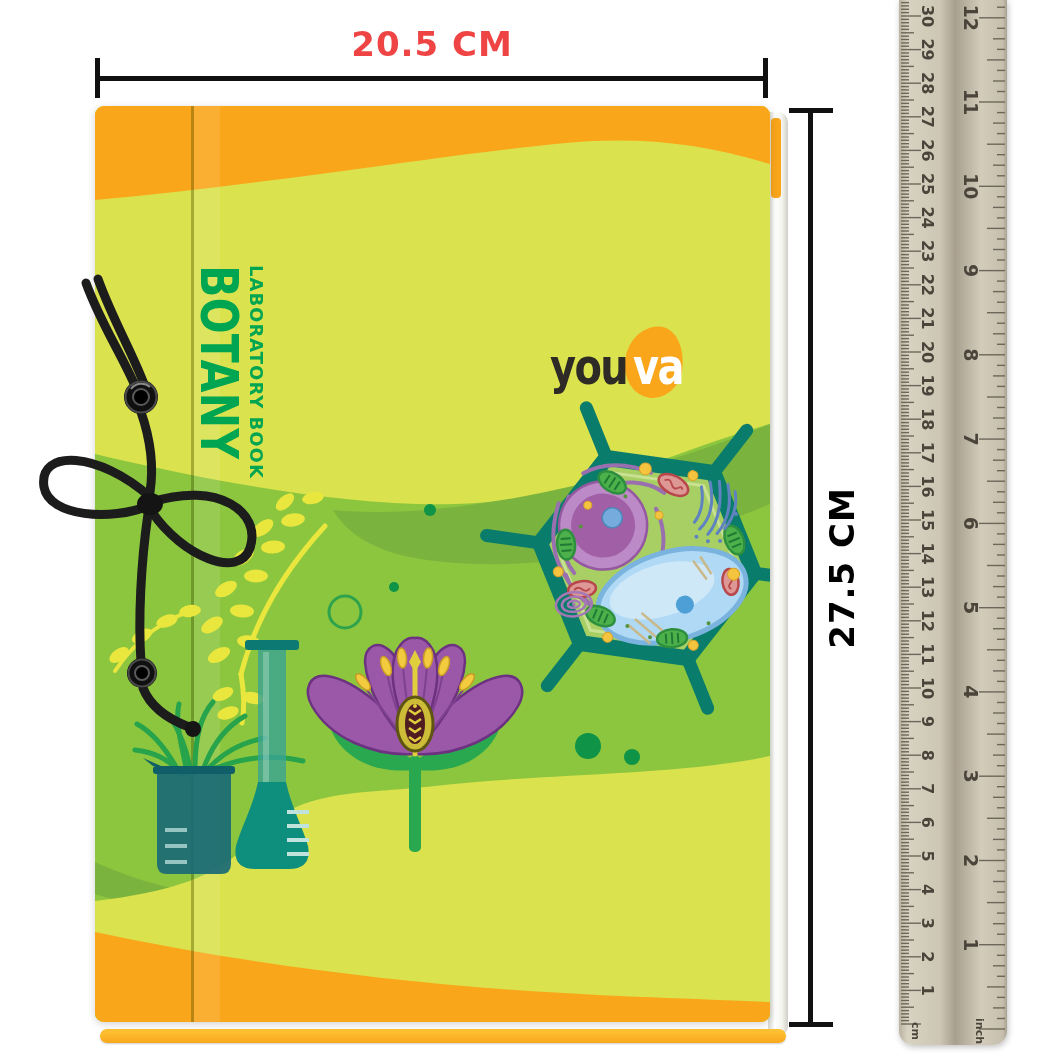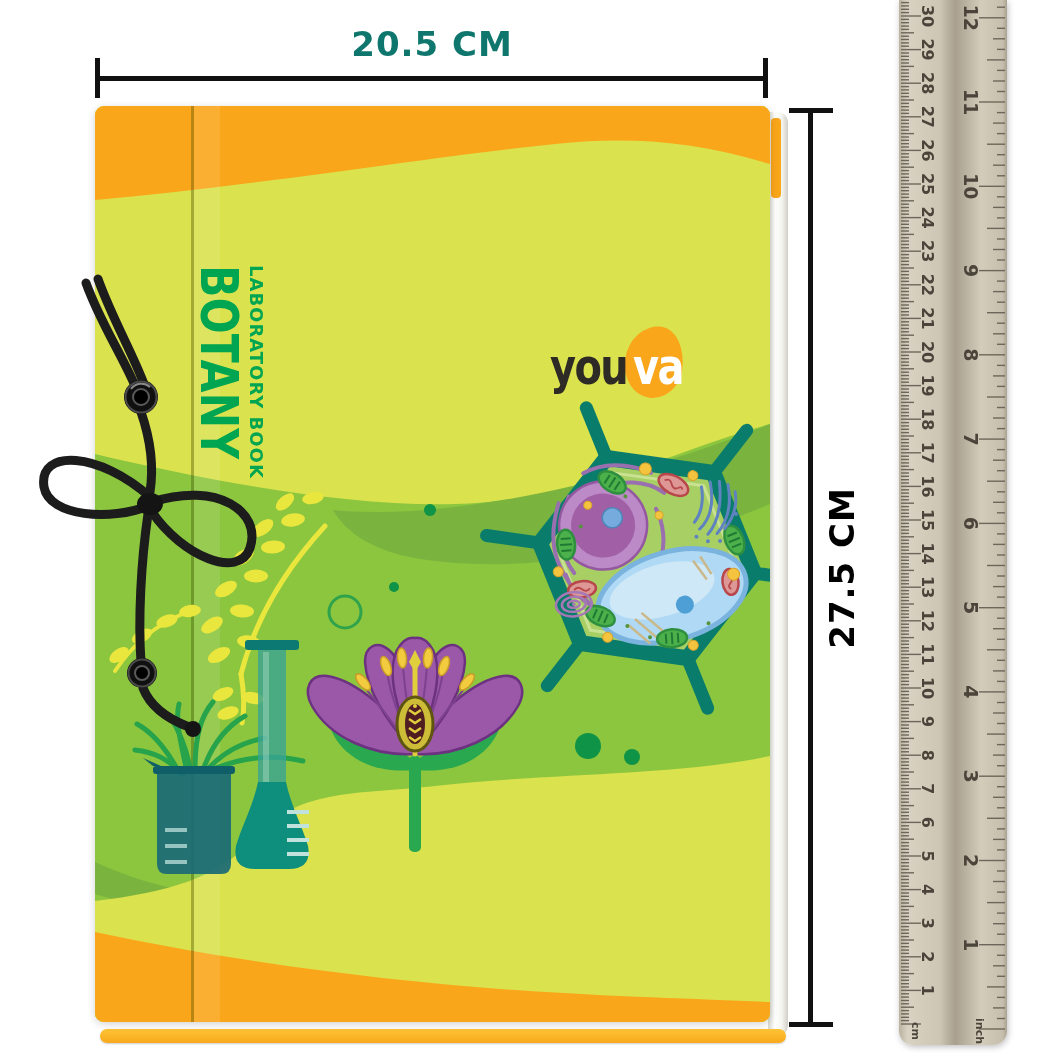--- a/index.html
+++ b/index.html
@@ -9,21 +9,21 @@
   }
   html,body{margin:0;padding:0;background:#fff;}
   .stage{position:relative;width:1056px;height:1056px;background:#fff;overflow:hidden;
          font-family:"DejaVu Sans","Liberation Sans",sans-serif;}
   .abs{position:absolute;}
 
   
   .dim-line-h{left:97px;top:76px;width:671px;height:5px;background:var(--annotation-black);}
   .dim-tick-v{width:5px;height:40px;background:var(--annotation-black);}
   .dim-label-w{left:317px;top:24px;width:230px;text-align:center;font-size:34px;font-weight:bold;
-               letter-spacing:1px;color:#0f766e;}
+               letter-spacing:1px;color:#ef4444;}
   .dim-line-v{left:808px;top:110px;width:5px;height:915px;background:var(--annotation-black);}
   .dim-tick-h{width:44px;height:5px;background:var(--annotation-black);}
   .dim-label-h{left:749px;top:548px;width:186px;height:40px;text-align:center;font-size:34px;
                font-weight:bold;letter-spacing:1px;color:#000;transform:rotate(-90deg);}
 
   
   .pages-edge{left:768px;top:112px;width:20px;height:924px;border-radius:0 10px 10px 0;
     background:linear-gradient(to right,#d8d8cf 0%,#ffffff 35%,#f4f4ee 70%,#cfcfc6 100%);}
   .pages-orange-sliver{left:771px;top:118px;width:10px;height:80px;background:var(--orange);border-radius:4px;}
   .pages-bottom-strip{left:100px;top:1029px;width:686px;height:14px;border-radius:10px;

